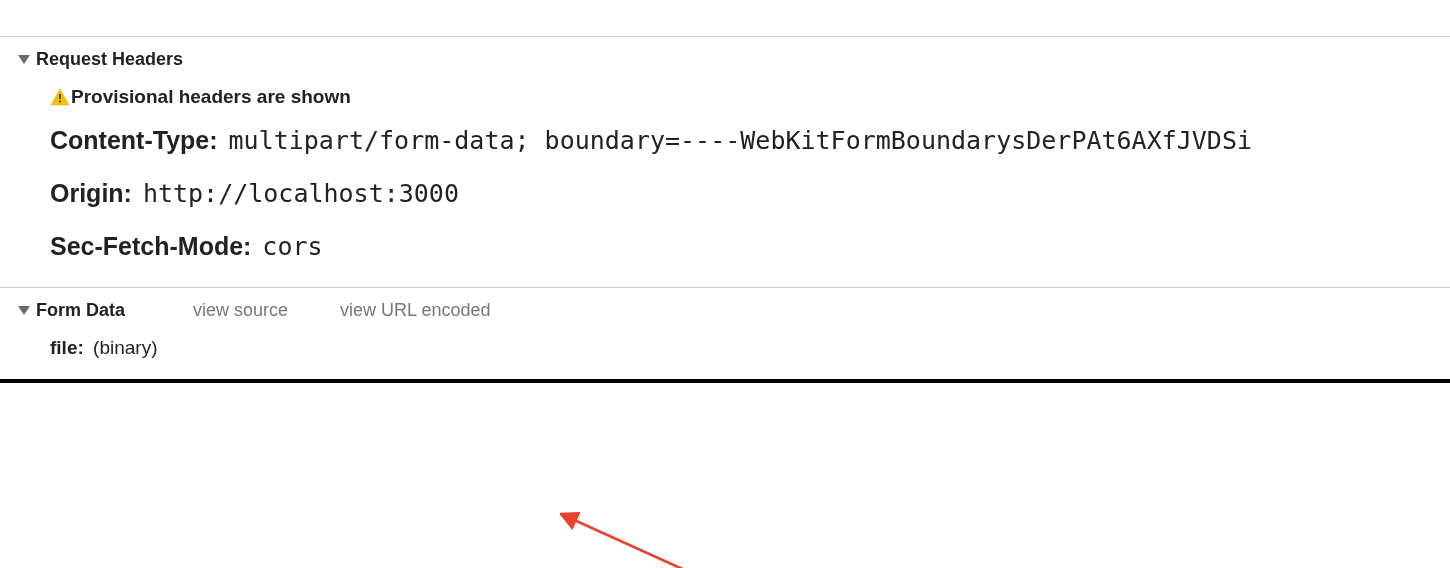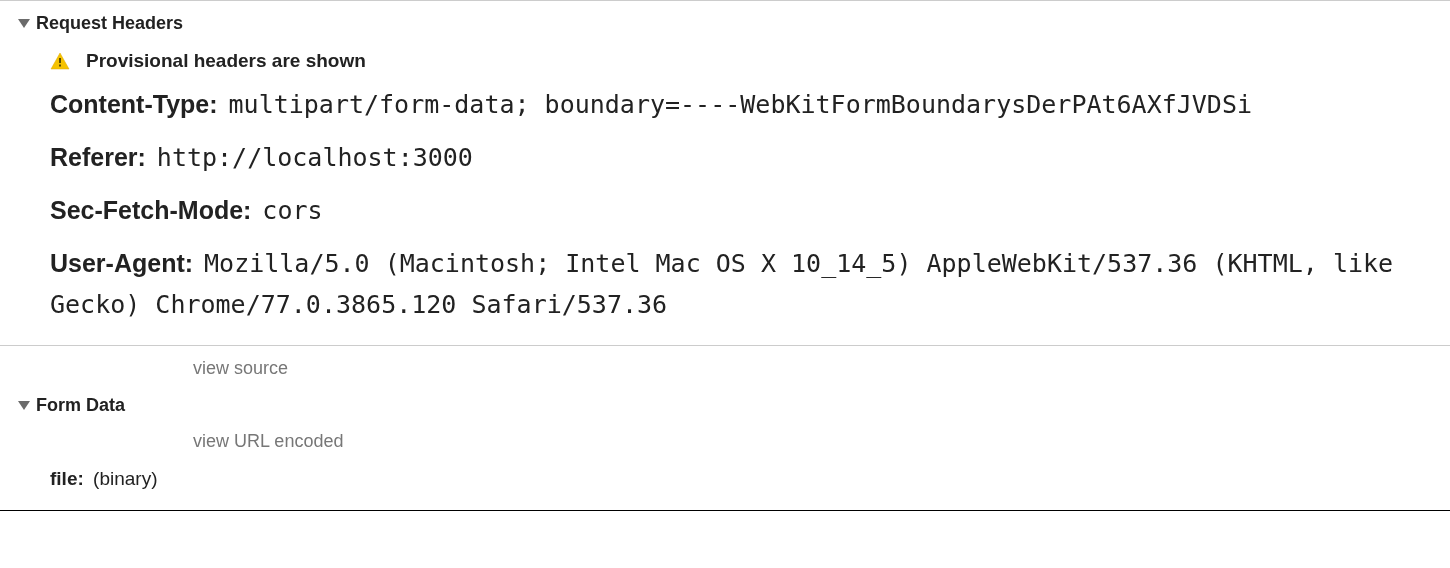--- a/index.html
+++ b/index.html
@@ -9,21 +9,22 @@
     }
     body {
       font-family: -apple-system, BlinkMacSystemFont, "Segoe UI", Helvetica, Arial, sans-serif;
       font-size: 16px;
       color: #222;
       background: #fff;
       width: 1450px;
     }
     .panel {
       border-top: 1px solid #ccc;
-      border-bottom: 1px solid #000000;
+      border-bottom: 4px solid #000000;
+      margin-top: 36px;
     }
     .section {
       padding: 8px 0;
     }
     .section + .section {
       border-top: 1px solid #ccc;
     }
     .section-header {
       display: flex;
       align-items: center;
@@ -40,32 +41,31 @@
       border-top: 9px solid #6b6b6b;
       flex-shrink: 0;
     }
     .header-links {
       display: flex;
       gap: 52px;
       margin-left: 62px;
       font-weight: 400;
       color: #777;
       font-size: 18px;
-      flex-direction: column;
     }
     .header-link {
       cursor: pointer;
     }
     .section-body {
       padding: 6px 0 6px 50px;
     }
     .warning-row {
       display: flex;
       align-items: center;
-      gap: 16px;
+      gap: 1px;
       padding: 6px 0;
       text-align: center;
     }
     .warning-icon {
       width: 20px;
       height: 18px;
       flex-shrink: 0;
     }
     .warning-text {
       font-weight: 700;
@@ -125,30 +125,26 @@
           <rect x="9" y="12.5" width="2" height="2" fill="#5a4a00"></rect>
         </svg>
         <span class="warning-text">Provisional headers are shown</span>
       </div>
 
       <div class="header-row">
         <span class="header-key">Content-Type:</span>
         <span class="header-value">multipart/form-data; boundary=----WebKitFormBoundarysDerPAt6AXfJVDSi</span>
       </div>
       <div class="header-row">
-        <span class="header-key">Referer:</span>
+        <span class="header-key">Origin:</span>
         <span class="header-value">http://localhost:3000</span>
       </div>
       <div class="header-row">
         <span class="header-key">Sec-Fetch-Mode:</span>
         <span class="header-value">cors</span>
-      </div>
-      <div class="header-row">
-        <span class="header-key">User-Agent:</span>
-        <span class="header-value">Mozilla/5.0 (Macintosh; Intel Mac OS X 10_14_5) AppleWebKit/537.36 (KHTML, like Gecko) Chrome/77.0.3865.120 Safari/537.36</span>
       </div>
     </div>
   </div>
 
   <div class="section">
     <div class="section-header">
       <div class="disclosure-triangle"></div>
       <span>Form Data</span>
       <div class="header-links">
         <span class="header-link">view source</span>

